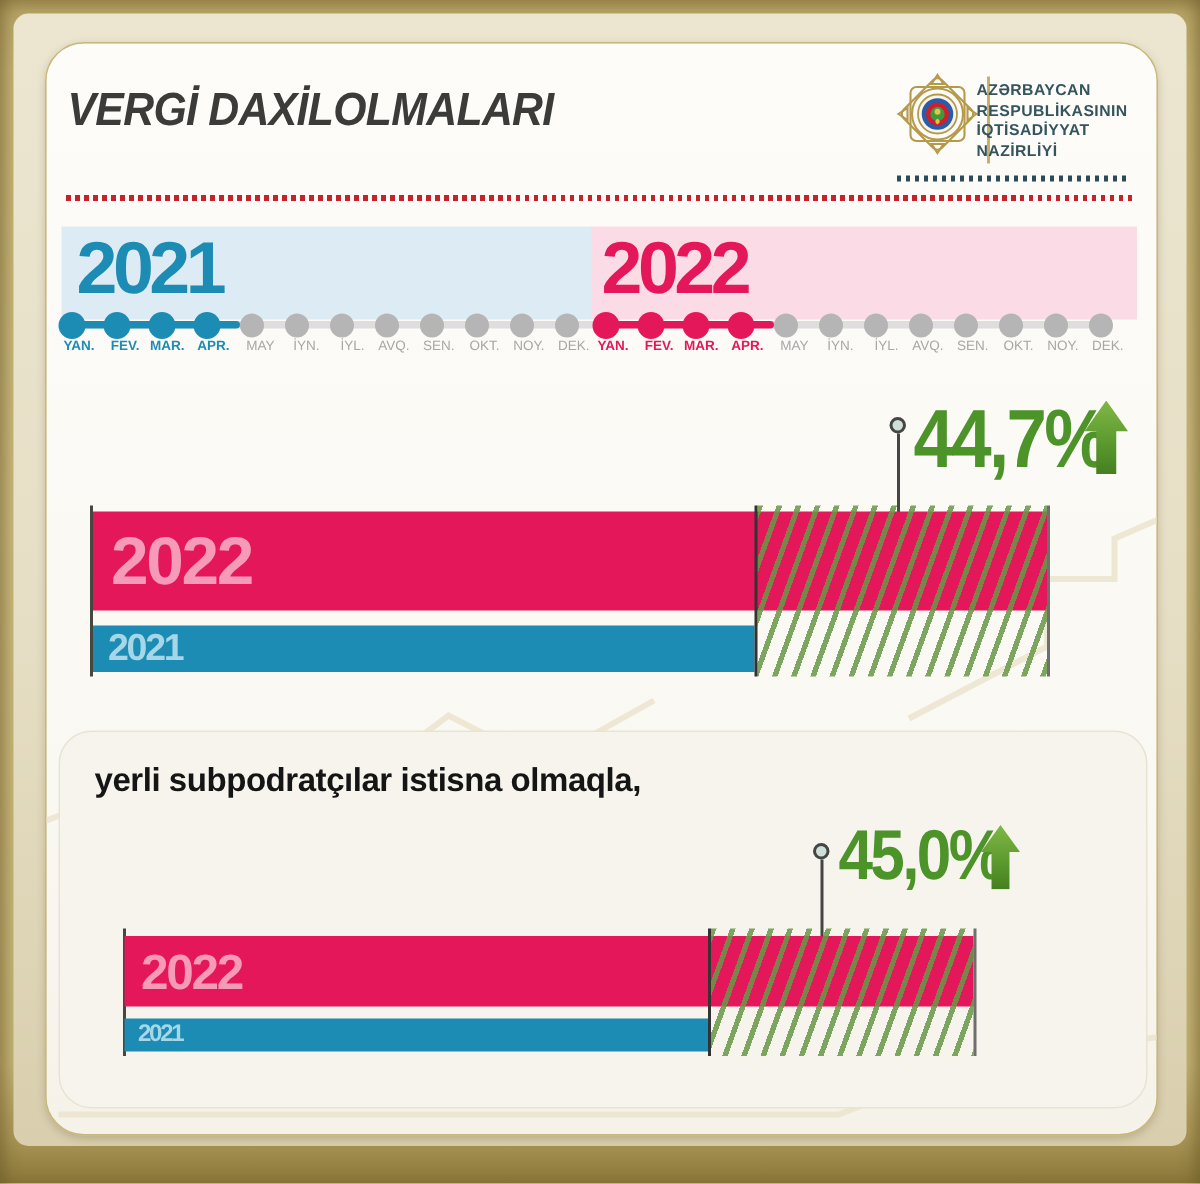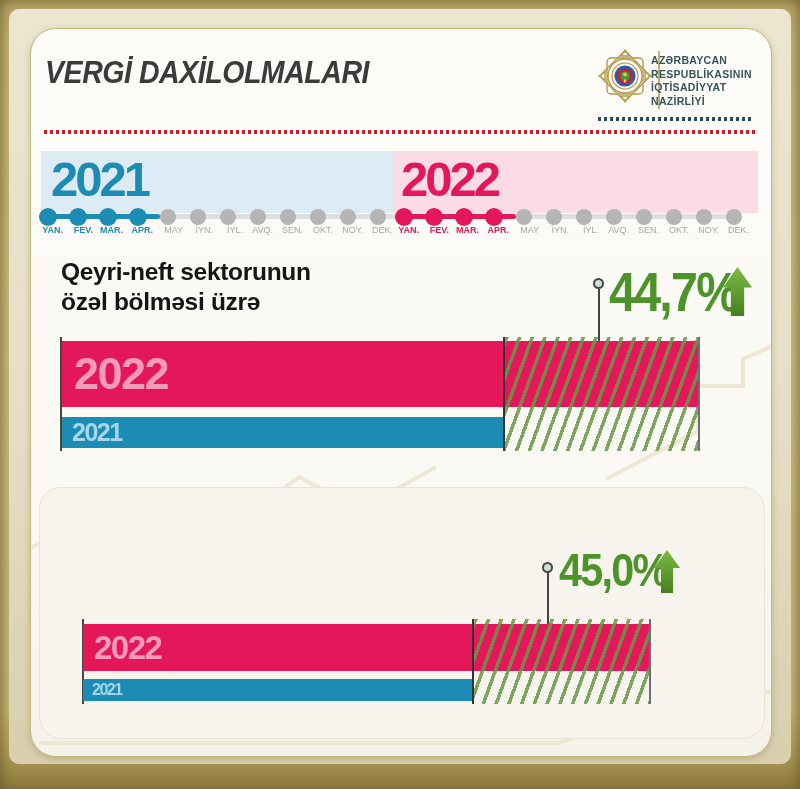--- a/index.html
+++ b/index.html
@@ -169,35 +169,32 @@
       <div class="l tl-dot" style="left: 605px; top: 180px; width: 16px; height: 16px; background: rgb(181, 181, 181);"></div>
       <div class="l m-label" style="left: 598px;">SEN.</div>
       <div class="l tl-dot" style="left: 635px; top: 180px; width: 16px; height: 16px; background: rgb(181, 181, 181);"></div>
       <div class="l m-label" style="left: 628px;">OKT.</div>
       <div class="l tl-dot" style="left: 665px; top: 180px; width: 16px; height: 16px; background: rgb(181, 181, 181);"></div>
       <div class="l m-label" style="left: 658px;">NOY.</div>
       <div class="l tl-dot" style="left: 695px; top: 180px; width: 16px; height: 16px; background: rgb(181, 181, 181);"></div>
       <div class="l m-label" style="left: 688px;">DEK.</div>
     </div>
 
-  <div class="l chart-heading h1">
-    <span>Qeyri-neft sektorunun</span>
-    <span>özəl bölməsi üzrə</span>
-  </div>
   <div class="l co-circle c1"></div>
   <div class="l co-line cl1"></div>
   <div class="l growth g1"><span class="num">44,7%</span></div>
   <div class="l arrow-up a1"></div>
   <div class="l axis x1"></div>
   <div class="l bar pink b1-2022"><span class="blabel">2022</span></div>
   <div class="l bar teal b1-2021"><span class="blabel">2021</span></div>
   <div class="l hatch ht1"></div>
 
   <div class="l box2"></div>
   <div class="l chart-heading h2">
+    <span>yerli subpodratçılar istisna olmaqla,</span>
   </div>
   <div class="l co-circle c2"></div>
   <div class="l co-line cl2"></div>
   <div class="l growth g2"><span class="num">45,0%</span></div>
   <div class="l arrow-up a2"></div>
   <div class="l axis x2"></div>
   <div class="l bar pink b2-2022"><span class="blabel">2022</span></div>
   <div class="l bar teal b2-2021"><span class="blabel">2021</span></div>
   <div class="l hatch ht2"></div>
 

